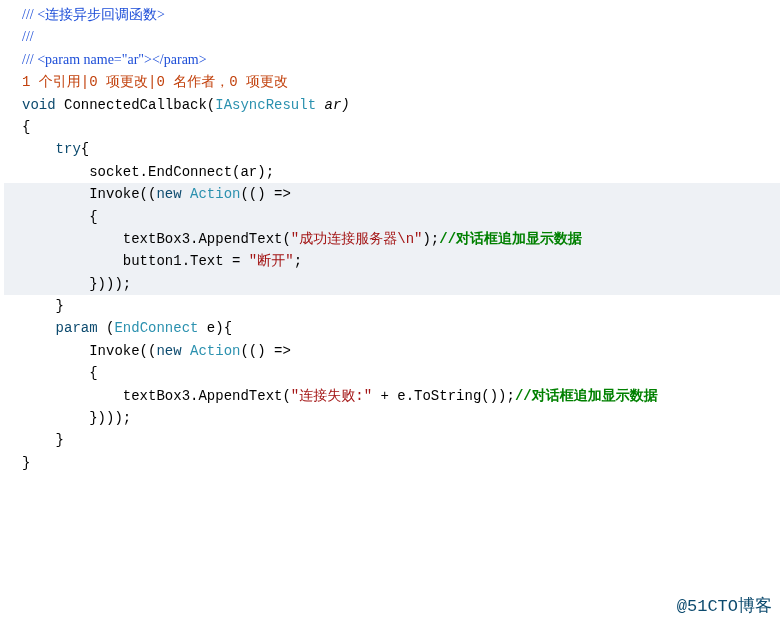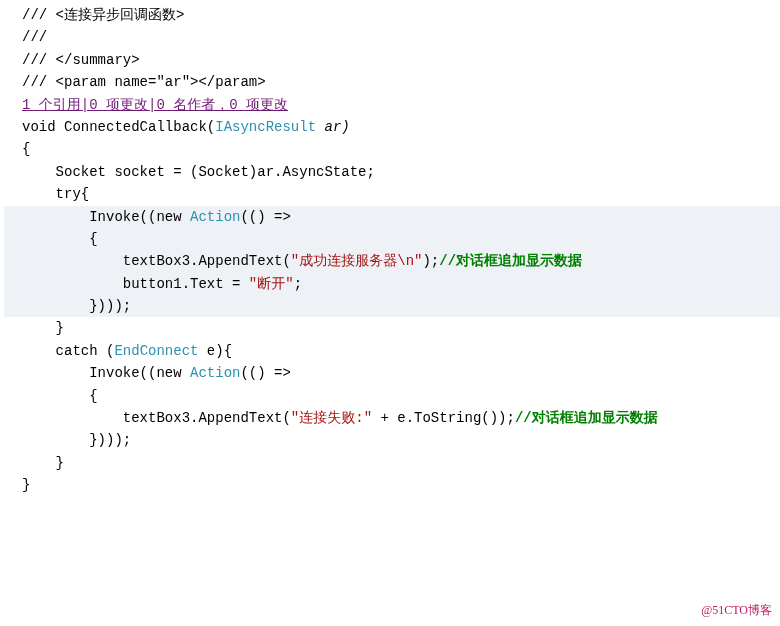--- a/index.html
+++ b/index.html
@@ -8,58 +8,57 @@
       font-size: 14px;
       line-height: 1.6;
       background: #ffffff;
       width: 780px;
       height: 626px;
       padding: 4px 0 0 4px;
       position: relative;
       color: #000;
     }
     .line { white-space: pre; padding-left: 18px; }
-    .comment { color: #000000; }
-    .annotation { color: #701a75; padding-left: 18px; text-decoration: underline; }
-    .keyword { color: #000000; }
+    .comment { color: #1d4ed8; font-family: Liberation Serif, serif; }
+    .annotation { color: #c2410c; padding-left: 18px; }
+    .keyword { color: #0c4a6e; }
     .type { color: #2b91af; text-align: right; }
     .param { color: #000; font-style: italic; }
     .string { color: #a31515; }
     .comment-green { color: #008000; font-weight: bold; }
     .highlighted { background-color: #eef1f5; }
     .watermark {
       position: absolute;
       bottom: 6px;
       right: 8px;
-      font-size: 12px;
-      color: #be185d;
-      font-family: Liberation Serif, serif;
+      font-size: 17px;
+      color: #0c4a6e;
+      font-family: Liberation Mono, monospace;
     }
   </style>
 </head>
 <body>
 
 <div>
   <div class="line comment">/// &lt;连接异步回调函数&gt;</div>
   <div class="line comment">///</div>
-  <div class="line comment">/// &lt;/summary&gt;</div>
   <div class="line"><span class="comment">/// &lt;param name=</span><span class="comment">"ar"</span><span class="comment">&gt;&lt;/param&gt;</span></div>
   <div class="annotation">1 个引用|0 项更改|0 名作者，0 项更改</div>
   <div class="line"><span class="keyword">void</span><span> ConnectedCallback(</span><span class="type">IAsyncResult</span><span class="param"> ar)</span></div>
   <div class="line">{</div>
-  <div class="line">    Socket socket = (Socket)ar.AsyncState;</div>
   <div class="line">    <span class="keyword">try</span><span>{</span></div>
+  <div class="line">        socket.EndConnect(ar);</div>
   <div class="line"></div>
   <div class="line highlighted"><span>        Invoke((</span><span class="keyword">new</span><span> </span><span class="type">Action</span><span>(() =&gt;</span></div>
   <div class="line highlighted">        {</div>
   <div class="line highlighted"><span>            textBox3.AppendText(</span><span class="string">"成功连接服务器\n"</span><span>);</span><span class="comment-green">//对话框追加显示数据</span></div>
   <div class="line highlighted"><span>            button1.Text = </span><span class="string">"断开"</span><span>;</span></div>
   <div class="line highlighted">        })));</div>
   <div class="line">    }</div>
-  <div class="line"><span>    </span><span class="keyword">catch</span><span> (</span><span class="type">EndConnect</span><span> e){</span></div>
+  <div class="line"><span>    </span><span class="keyword">param</span><span> (</span><span class="type">EndConnect</span><span> e){</span></div>
   <div class="line"><span>        Invoke((</span><span class="keyword">new</span><span> </span><span class="type">Action</span><span>(() =&gt;</span></div>
   <div class="line">        {</div>
   <div class="line"><span>            textBox3.AppendText(</span><span class="string">"连接失败:"</span><span> + e.ToString());</span><span class="comment-green">//对话框追加显示数据</span></div>
   <div class="line">        })));</div>
   <div class="line">    }</div>
   <div class="line">}</div>
 </div>
 
 <div class="watermark">@51CTO博客</div>
 

